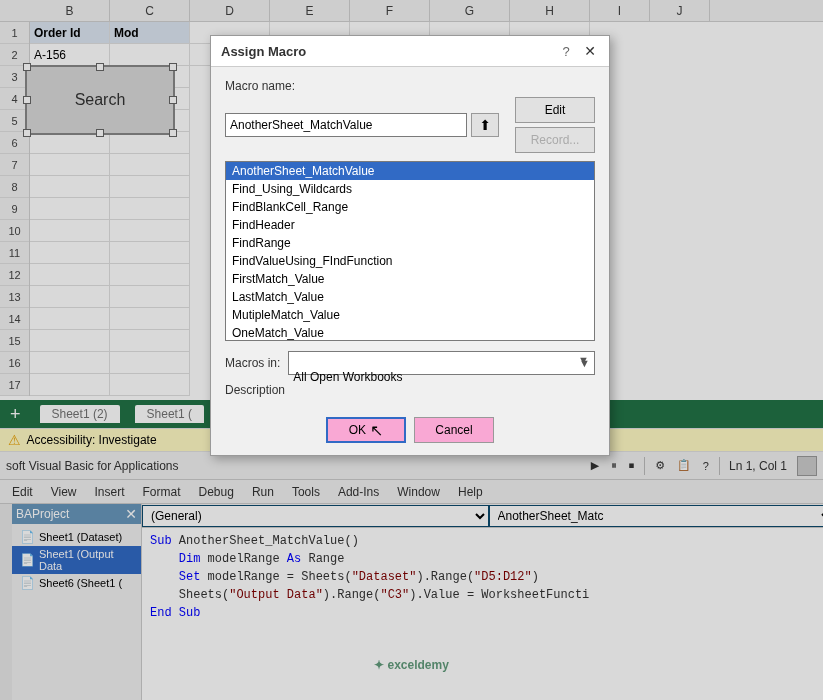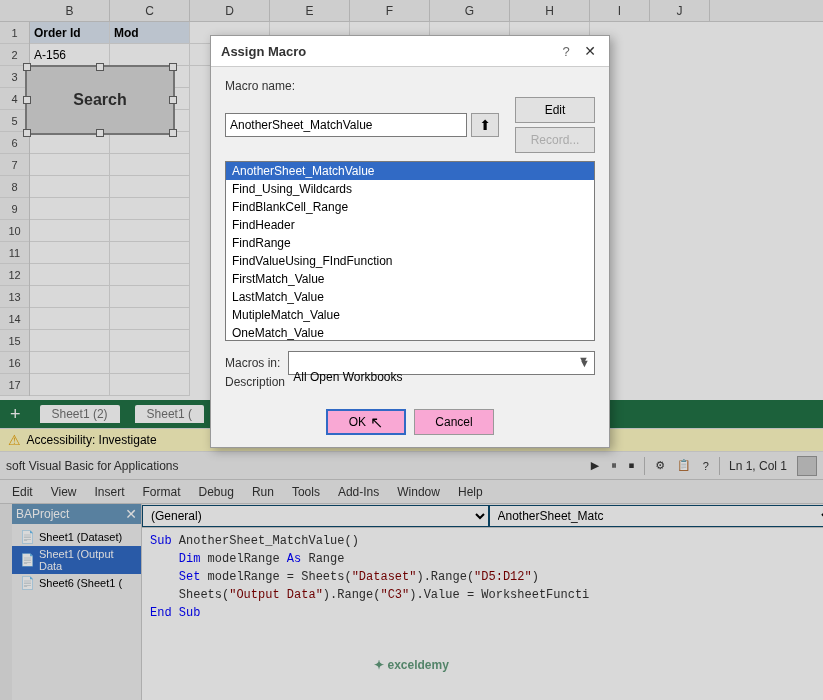--- a/index.html
+++ b/index.html
@@ -103,21 +103,21 @@
       position: relative;
       width: 150px;
       height: 70px;
       border: 2px solid #888;
       background: #d9d9d9;
       border-radius: 2px;
       display: flex;
       align-items: center;
       justify-content: center;
       font-size: 16px;
-      font-weight: bold;
+      font-weight: normal;
       color: #333;
     }
     
     .handle {
       position: absolute;
       width: 8px;
       height: 8px;
       background: white;
       border: 1px solid #666;
     }
@@ -424,21 +424,21 @@
       right: 6px;
       top: 3px;
       font-size: 11px;
       color: #555;
       pointer-events: none;
     }
 
     .description-label {
       font-size: 12px;
       color: #333;
-      margin-top: 0;
+      margin-top: 8px;
     }
 
     .dialog-footer {
       display: flex;
       justify-content: center;
       gap: 8px;
       padding: 8px 14px 12px;
     }
     .footer-btn {
       width: 80px;

